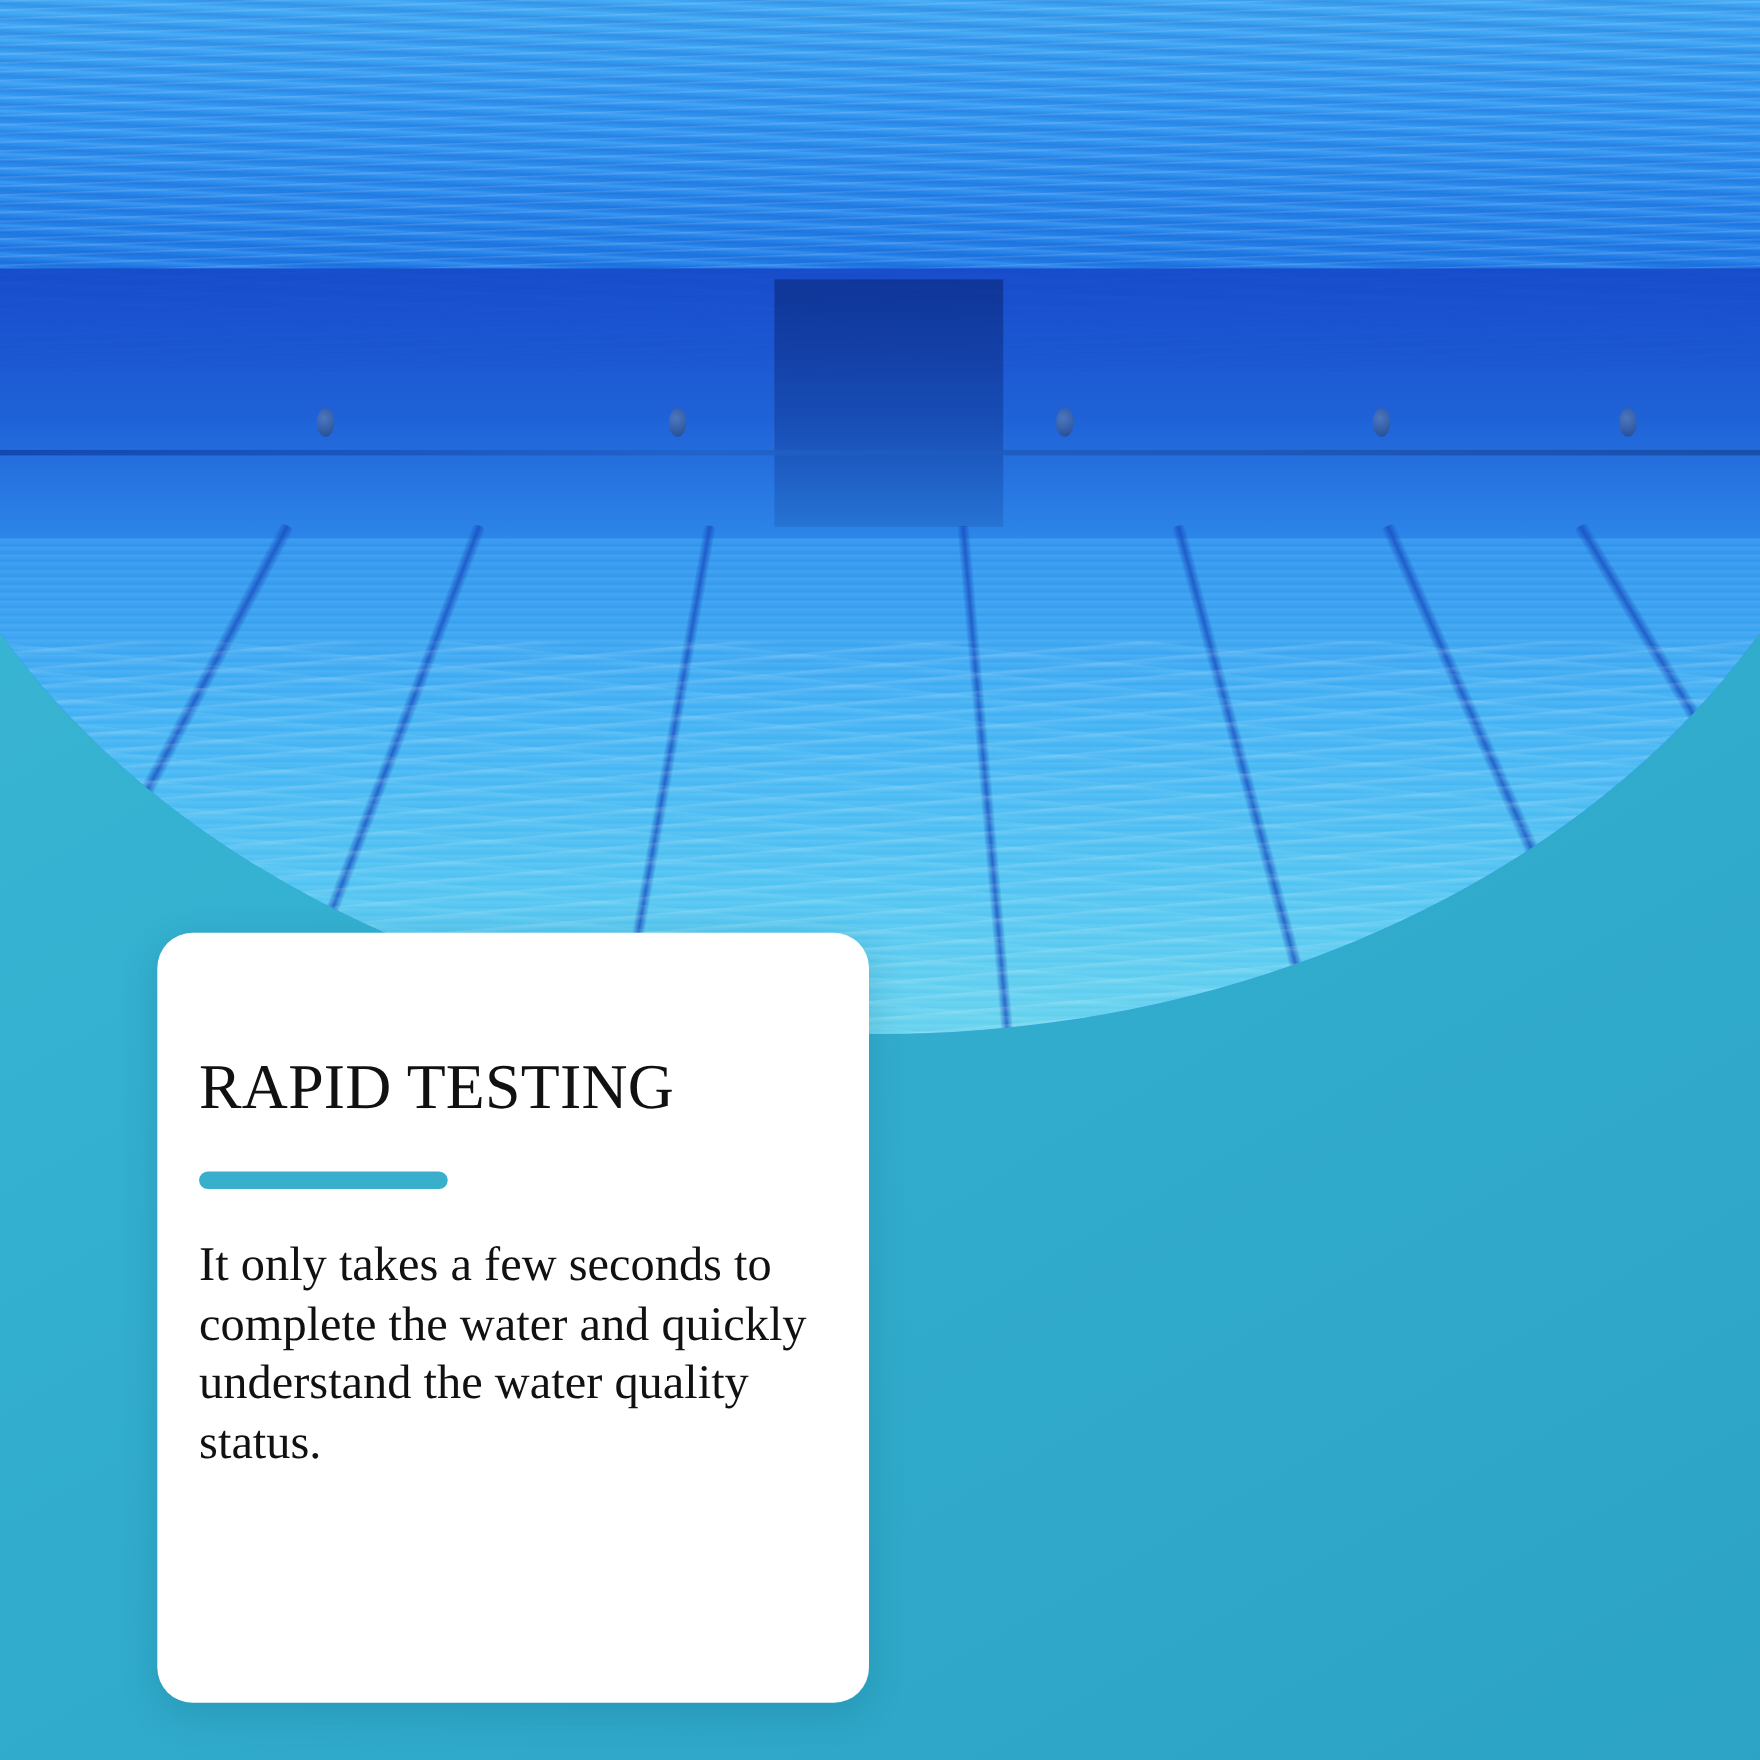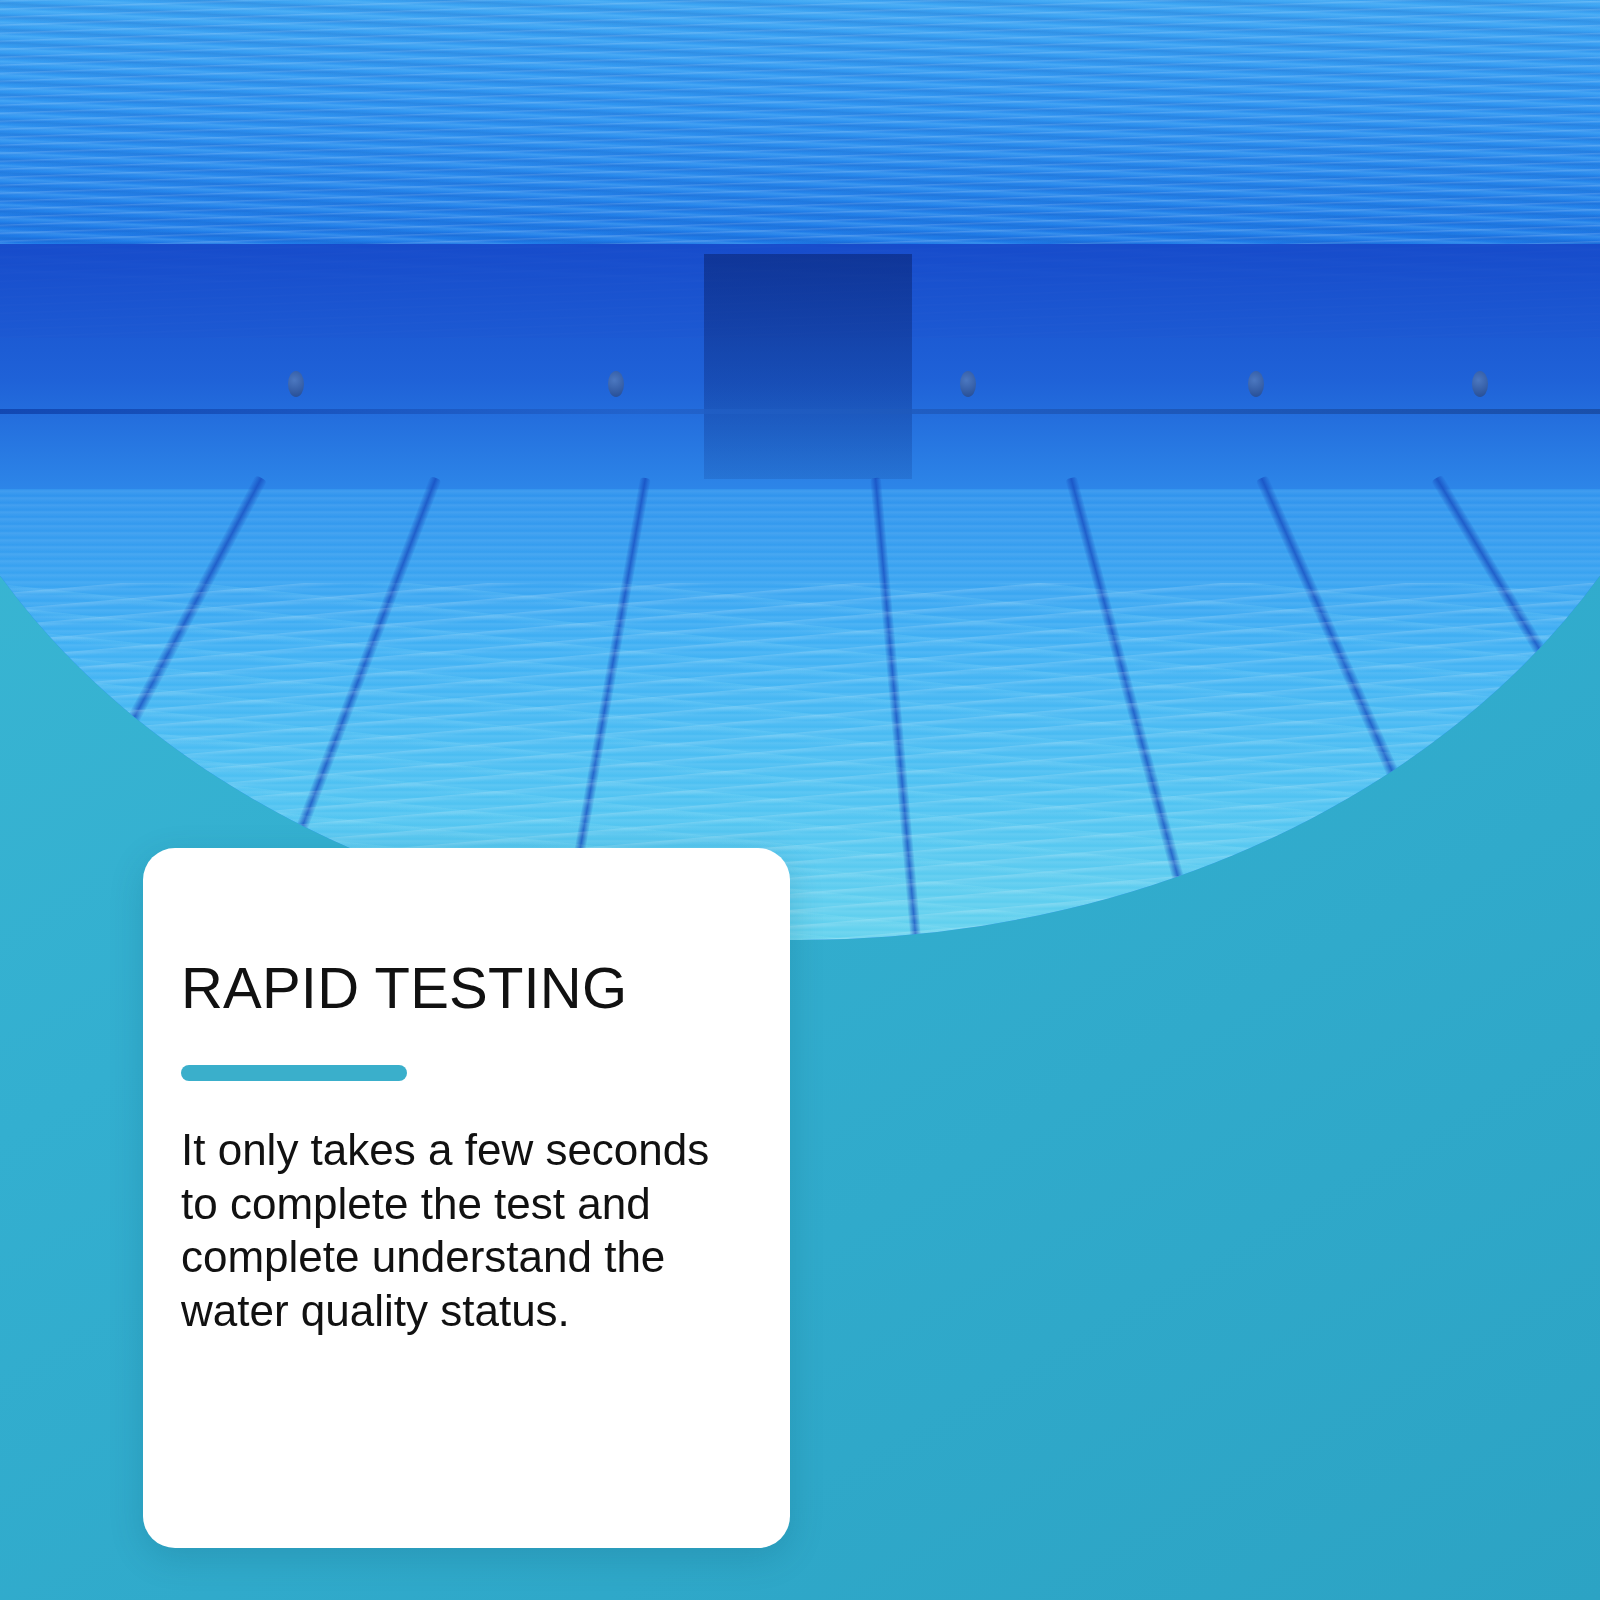--- a/index.html
+++ b/index.html
@@ -111,20 +111,21 @@
     border-radius:4px;
   }
 
   
   .cards{
     position:absolute;
     left:143px; top:848px;
     width:1367px; height:700px;
     display:flex;
     gap:62px;
+    font-family:Liberation Serif, serif;
   }
   .card{
     background:#FFFFFF;
     border-radius:32px;
     box-shadow:0 10px 34px rgba(10,70,95,.18);
     padding:0 38px;
     box-sizing:border-box;
     display:flex;
     flex-direction:column;
   }
@@ -187,18 +188,18 @@
 
       <div class="caustics"></div>
     </div>
   </div>
 
   <div class="cards">
 
     <div class="card left">
       <h2 class="card-title">RAPID TESTING</h2>
       <div class="accent"></div>
-      <p class="card-body">It only takes a few seconds to complete the test and complete understand the water quality status.</p>
+      <p class="card-body">It only takes a few seconds to complete the water and quickly understand the water quality status.</p>
     </div>
 
 
   </div>
 </div>
 
 </body></html>

